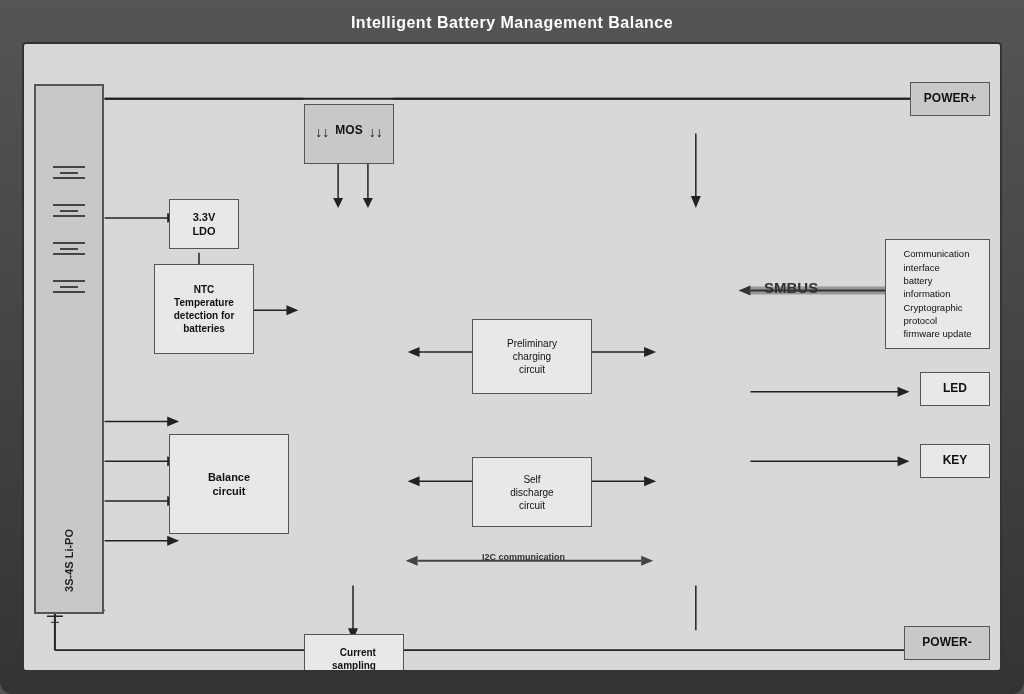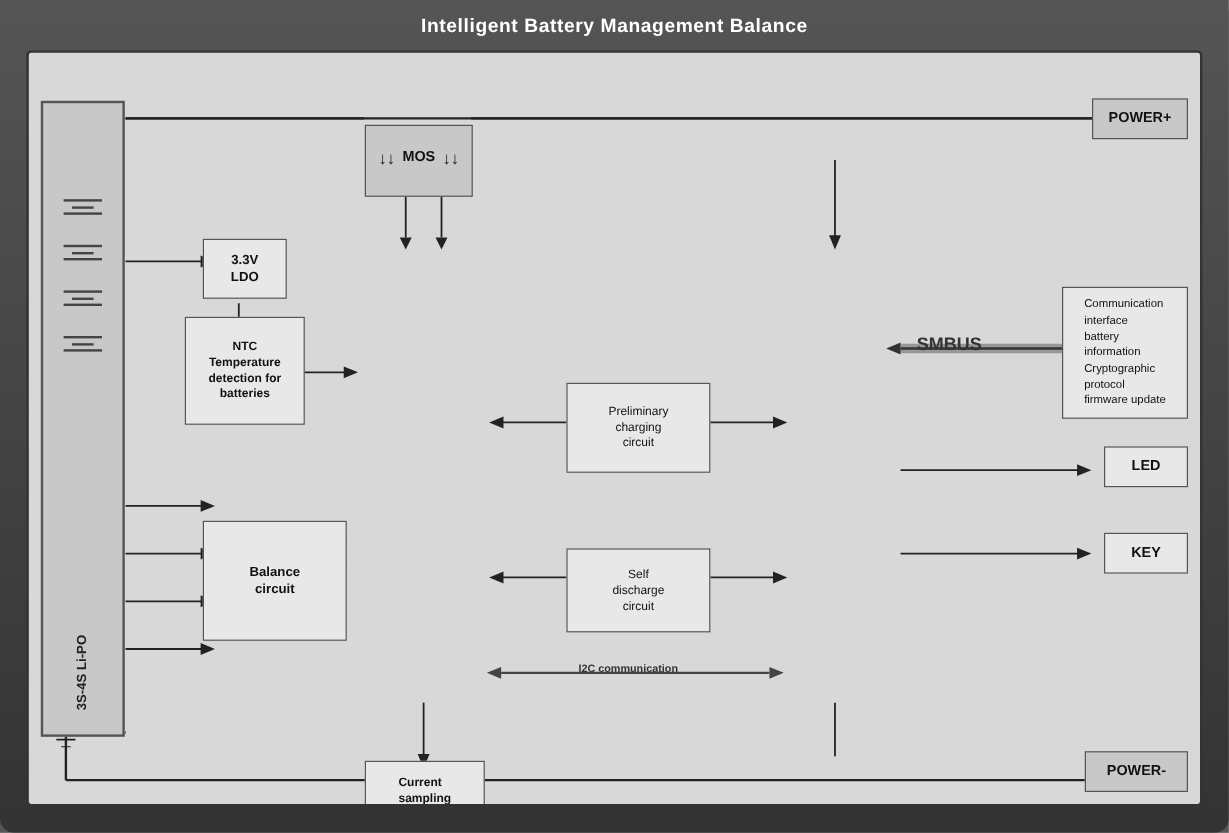--- a/index.html
+++ b/index.html
@@ -283,21 +283,21 @@
 discharge
 circuit</span>
     </div>
 
     <div class="block-light" style="left:145px;top:390px;width:120px;height:100px;font-size:11px;font-weight:bold;">
       <span style="white-space:pre-line;">Balance
 circuit</span>
     </div>
 
     <div class="block-light" style="left:280px;top:590px;width:100px;height:50px;font-size:10px;font-weight:bold;">
-      <span style="white-space:pre-line;text-align:left;">Current
+      <span style="white-space:pre-line;text-align:right;">Current
 sampling</span>
     </div>
 
     <div class="block" style="right:10px;top:38px;width:80px;height:34px;font-size:12px;font-weight:bold;">
       <span>POWER+</span>
     </div>
 
     <div class="block" style="right:10px;bottom:10px;width:86px;height:34px;font-size:12px;font-weight:bold;">
       <span>POWER-</span>
     </div>

